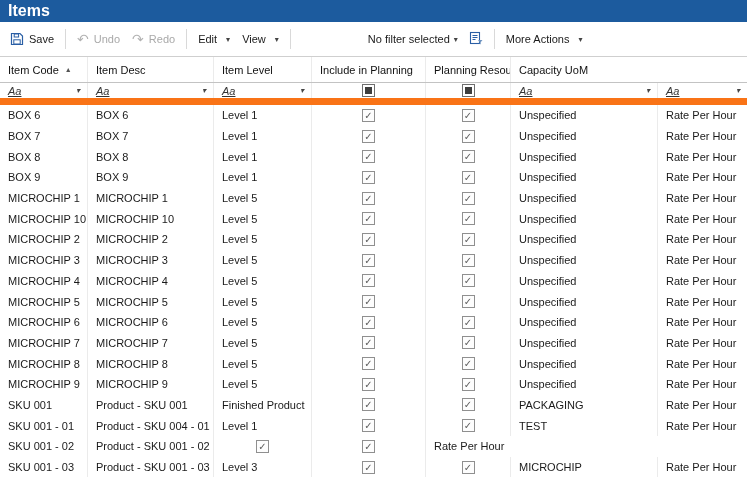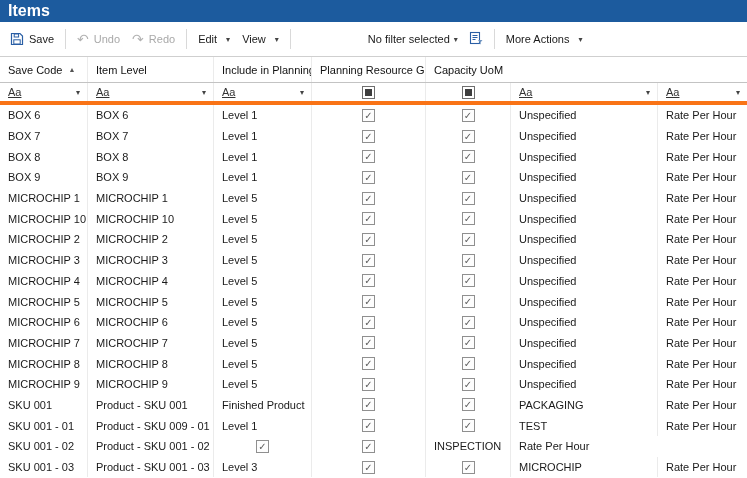--- a/index.html
+++ b/index.html
@@ -36,21 +36,21 @@
   }
   .cell {
     display:flex; align-items:center; padding-left:8px;
     border-right:1px solid #ebebeb; overflow:hidden; white-space:nowrap;
   }
   .cell.center { justify-content:center; padding-left:0; }
   .cell:last-child { border-right:none; }
   .header-row { height:26px; border-bottom:1px solid #c3c3c3; }
   .header-row .cell { color:#111; }
   .sort { font-size:7px; color:#555; margin-left:6px; }
-  .filter-row { height:22px; border-bottom:4px solid #f97316; }
+  .filter-row { height:22px; border-bottom:7px solid #f97316;font-style:italic; }
   .filter-cell { justify-content:space-between; padding-right:7px; }
   .aa { color:#333; text-decoration:underline; }
   .body-rows { }
   .body-row { height:20.7px; }
   
   .cb {
     width:13px; height:13px; border:1px solid #8f8f8f; background:#fdfdfd;
     display:flex; align-items:center; justify-content:center;
     font-size:10px; color:#5d5d5d; line-height:11px; cursor:pointer;
   }
@@ -115,22 +115,25 @@
   <div class="sep"></div>
   <div class="tb-btn">
     <span>More Actions</span>
     <span class="chev">▾</span>
   </div>
 </div>
 
 <div>
   <div class="grid-row header-row">
       <div class="cell">
-        <div class="">Save Code</div>
+        <div class="">Item Code</div>
         <div class="sort">▲</div>
+      </div>
+      <div class="cell">
+        <div class="">Item Desc</div>
       </div>
       <div class="cell">
         <div class="">Item Level</div>
       </div>
       <div class="cell">
         <div class="">Include in Planning</div>
       </div>
       <div class="cell">
         <div class="">Planning Resource Group</div>
       </div>
@@ -361,41 +364,40 @@
           <div class="cb">✓</div>
         </div>
         <div class="cell center">
           <div class="cb">✓</div>
         </div>
         <div class="cell">PACKAGING</div>
         <div class="cell">Rate Per Hour</div>
       </div>
       <div class="grid-row body-row">
         <div class="cell">SKU 001 - 01</div>
-        <div class="cell">Product - SKU 009 - 01</div>
+        <div class="cell">Product - SKU 004 - 01</div>
         <div class="cell">Level 1</div>
         <div class="cell center">
           <div class="cb">✓</div>
         </div>
         <div class="cell center">
           <div class="cb">✓</div>
         </div>
         <div class="cell">TEST</div>
         <div class="cell">Rate Per Hour</div>
       </div>
       <div class="grid-row body-row">
         <div class="cell">SKU 001 - 02</div>
         <div class="cell">Product - SKU 001 - 02</div>
         <div class="cell center">
           <div class="cb">✓</div>
         </div>
         <div class="cell center">
           <div class="cb">✓</div>
         </div>
-        <div class="cell">INSPECTION</div>
         <div class="cell">Rate Per Hour</div>
       </div>
       <div class="grid-row body-row">
         <div class="cell">SKU 001 - 03</div>
         <div class="cell">Product - SKU 001 - 03</div>
         <div class="cell">Level 3</div>
         <div class="cell center">
           <div class="cb">✓</div>
         </div>
         <div class="cell center">

